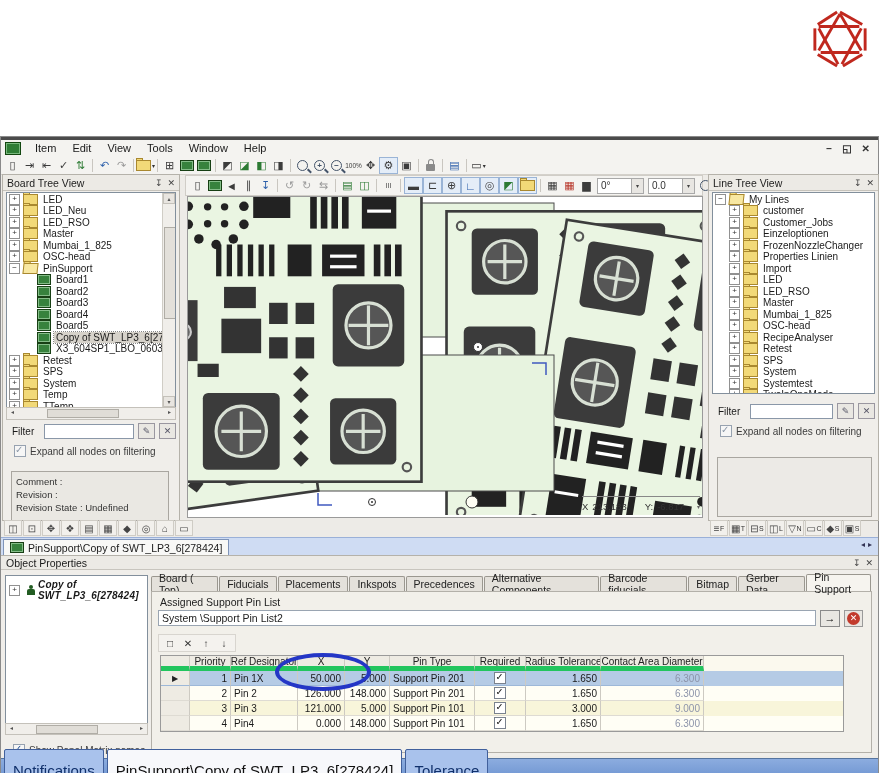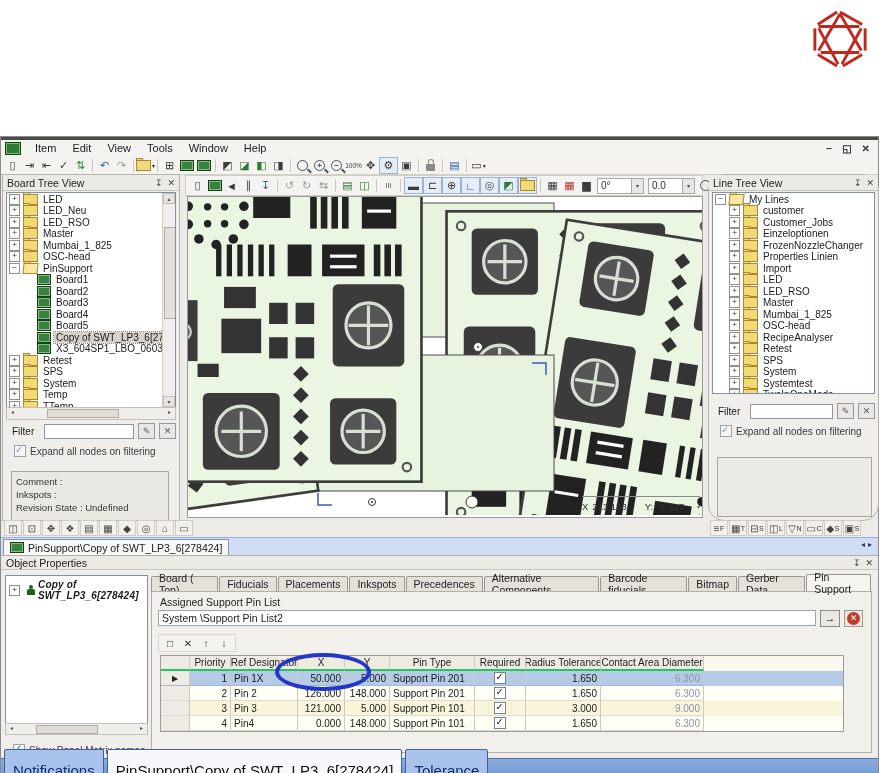--- a/index.html
+++ b/index.html
@@ -48,21 +48,21 @@
   .printic::before{content:"";position:absolute;top:-4px;left:2px;width:8px;height:4px;background:#e8e8e8;
                    border:1px solid #777;}
   .combo{display:inline-flex;align-items:center;height:14px;border:1px solid #a9a9a9;background:#fff;
          margin:0 2px;flex:none;}
   .combo .val{width:30px;padding-left:3px;font-size:10px;color:#333;}
   .combo .cdd{width:11px;height:100%;background:#e8e6e2;border-left:1px solid #a9a9a9;font-size:6px;
               display:flex;align-items:center;justify-content:center;color:#444;}
   
   .panel{position:absolute;top:37px;height:345px;background:#f0eeea;border:1px solid #b5b2aa;}
   .left-panel{left:1px;width:176px;}
-  .right-panel{left:707px;width:169px;border-radius:16px;}
+  .right-panel{left:707px;width:169px;}
   .ptitle{height:15px;display:flex;align-items:center;padding:0 4px;font-size:10.5px;color:#222;
           background:#eceae5;border-bottom:1px solid #c6c3bc;}
   .pbtns{margin-left:auto;display:flex;gap:5px;font-size:9px;color:#444;}
   .treebox{position:absolute;left:3px;background:#fff;border:1px solid #828f9c;overflow:hidden;}
   .left-panel .treebox{top:17px;width:168px;height:214px;}
   .right-panel .treebox{top:17px;width:161px;height:200px;}
   .trow{height:11px;display:flex;align-items:center;white-space:nowrap;font-size:10px;padding-top:0.5px;}
   .exp{width:9px;height:9px;border:1px solid #919191;background:#fff;font-size:8px;line-height:7px;
        text-align:center;margin:0 3px 0 0;flex:none;color:#333;}
   .exp.none{visibility:hidden;}
@@ -145,21 +145,21 @@
   .minibar{position:absolute;left:6px;top:42px;height:16px;display:flex;align-items:center;gap:2px;
            border:1px solid #d8d5cf;background:#f4f2ee;padding:0 3px;}
   .minibar .i{width:16px;height:14px;font-size:10px;color:#333;}
   
   .grid{position:absolute;left:8px;top:63px;width:682px;background:#fbf9ee;border:1px solid #9a9a9a;}
   .grid-title{height:14px;border-top:2px solid #7a99cf;background:linear-gradient(#f5f6fa,#dee3ee);
               font-weight:bold;font-size:10.5px;padding:1px 0 0 6px;border-bottom:1px solid #b8b5ae;}
   .grow{display:flex;height:15px;align-items:stretch;font-size:10px;}
   .gcell{display:flex;align-items:center;padding:0 3px;border-right:1px solid #cdcac2;
          border-bottom:1px solid #dedbd3;overflow:hidden;white-space:nowrap;}
-  .ghead .gcell{background:#eeebe3;justify-content:center;border-bottom:2px solid #22c55e;color:#222;}
+  .ghead .gcell{background:#eeebe3;justify-content:center;border-bottom:5px solid #22c55e;color:#222;}
   .c-sel{width:22px;flex:none;background:#eeebe3;justify-content:center;font-size:8px;color:#222;}
   .c-pri{width:34px;flex:none;justify-content:flex-end;}
   .c-ref{width:60px;flex:none;}
   .c-x{width:40px;flex:none;justify-content:flex-end;}
   .c-y{width:38px;flex:none;justify-content:flex-end;}
   .c-type{width:78px;flex:none;}
   .c-req{width:44px;flex:none;justify-content:center;}
   .c-rad{width:68px;flex:none;justify-content:flex-end;}
   .c-dia{width:96px;flex:none;justify-content:flex-end;color:#8d94aa;}
   .grow.r-even{background:#f8f5da;}
@@ -395,21 +395,21 @@
           <span class="fbtn">✎</span>
           <span class="fbtn">✕</span>
         </div>
         <div class="cbrow">
           <span class="cb checked"></span>
           <span>Expand all nodes on filtering</span>
         </div>
       </div>
       <div class="commentbox" id="board-comment">
           <div>Comment :</div>
-          <div>Inkspots :</div>
+          <div>Revision :</div>
           <div>Revision State : Undefined</div>
         </div>
     </div>
     <div class="dockbar left-dock" id="left-dock">
         <span class="i">◫</span>
         <span class="i">⊡</span>
         <span class="i">✥</span>
         <span class="i">❖</span>
         <span class="i">▤</span>
         <span class="i">▦</span>

